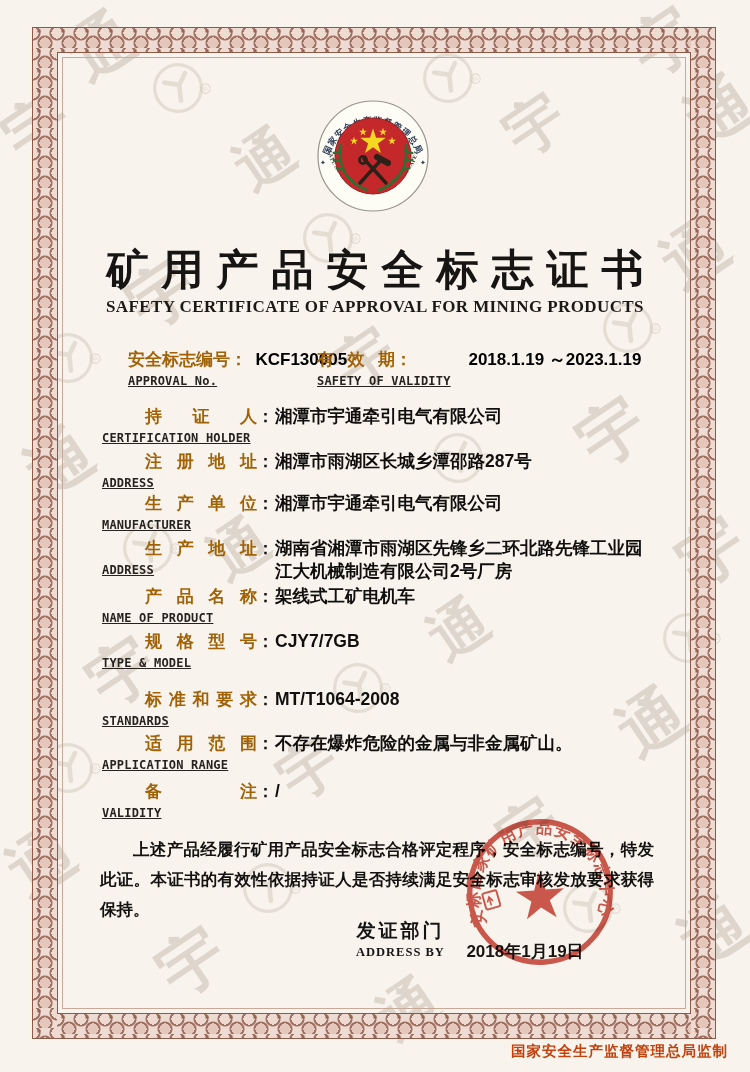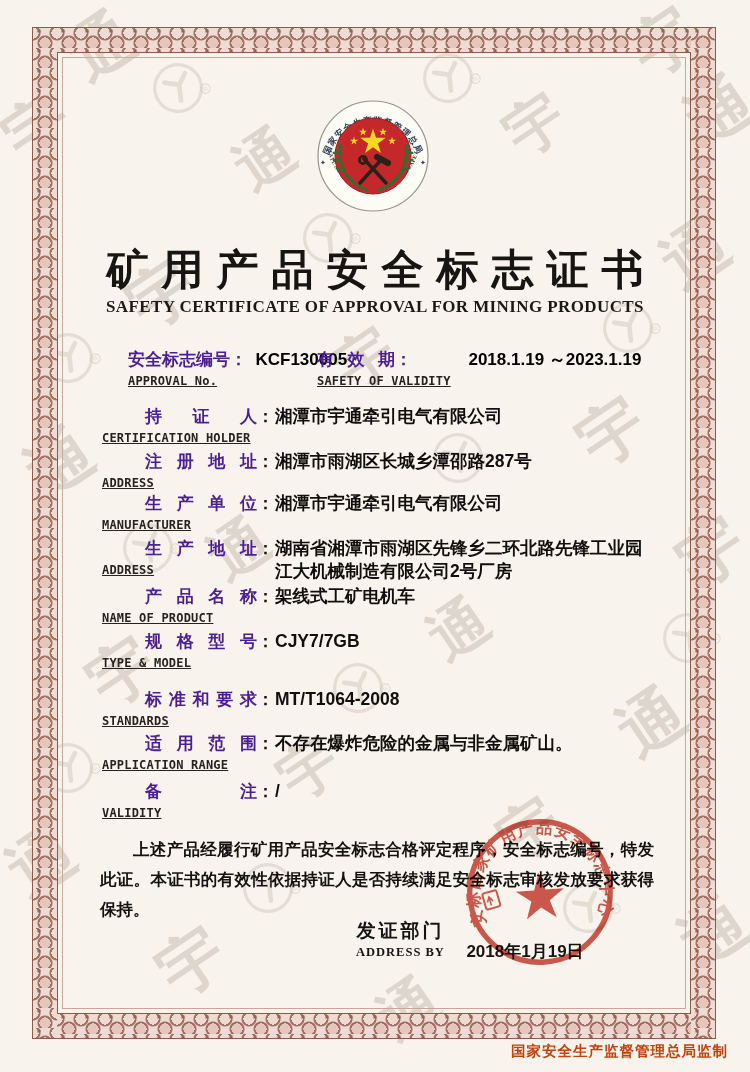--- a/index.html
+++ b/index.html
@@ -52,21 +52,21 @@
     letter-spacing:.4px;
   }
   .sub-en{
     font-size:12px;font-weight:700;color:#26231f;
     font-family:"DejaVu Sans Mono","Liberation Mono",monospace;
     letter-spacing:.2px;margin-top:3px;text-decoration:underline;
   }
   
   .row-approval{position:absolute;left:0;top:348px;width:100%;}
   .ap-block{position:absolute;}
-  .ap-label,.flabel{font-weight:700;font-size:17px;color:#4c1d95;}
+  .ap-label,.flabel{font-weight:700;font-size:17px;color:#a16207;}
   .jlabel{display:inline-block;text-align:justify;text-align-last:justify;vertical-align:bottom;}
   .ap-value{font-size:17px;font-weight:600;font-family:"Liberation Sans",sans-serif;color:#000000;}
   
   .frow{position:absolute;left:102px;right:98px;}
   .frow-main{display:flex;align-items:flex-start;}
   .frow .flabel{flex:none;width:112px;margin-left:43px;}
   .fcolon{flex:none;width:18px;font-weight:700;font-size:17px;}
   .fvalue{flex:1;font-size:17.5px;font-weight:600;line-height:23px;color:#100f0e;}
   
   .declaration{

